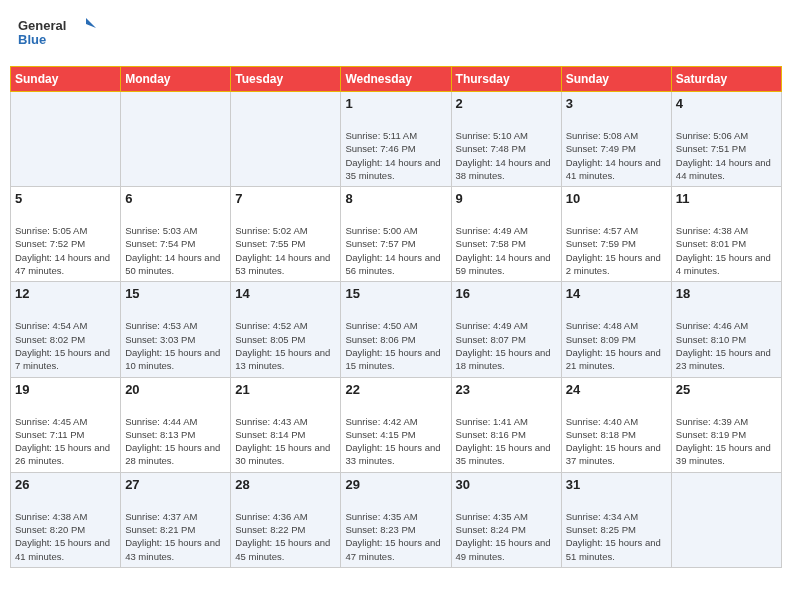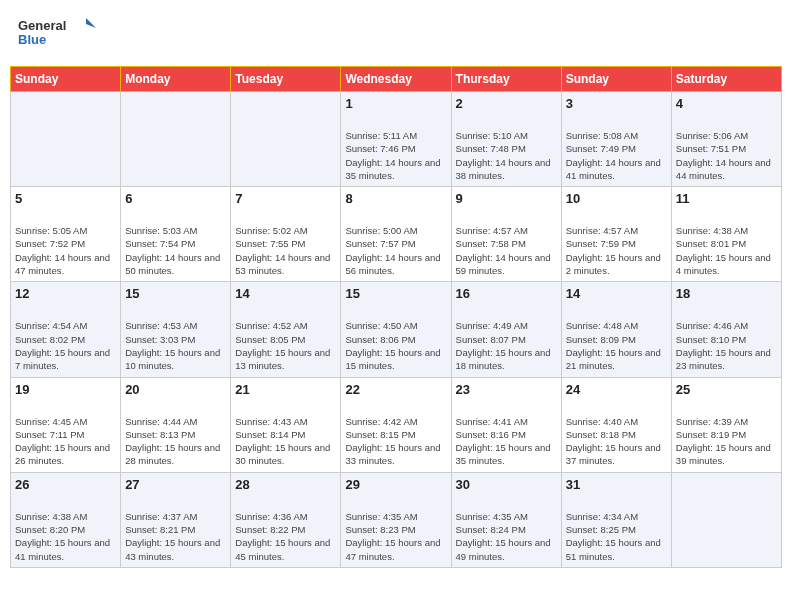--- a/index.html
+++ b/index.html
@@ -163,21 +163,21 @@
         </td>
         <td>
           <div class="day-num">8</div>
           <div class="day-info">Sunrise: 5:00 AM
 Sunset: 7:57 PM
 Daylight: 14 hours
 and 56 minutes.</div>
         </td>
         <td>
           <div class="day-num">9</div>
-          <div class="day-info">Sunrise: 4:57 AM
+          <div class="day-info">Sunrise: 4:49 AM
 Sunset: 7:58 PM
 Daylight: 14 hours
 and 59 minutes.</div>
         </td>
         <td>
           <div class="day-num">10</div>
           <div class="day-info">Sunrise: 4:57 AM
 Sunset: 7:59 PM
 Daylight: 15 hours
 and 2 minutes.</div>
@@ -259,27 +259,27 @@
         <td>
           <div class="day-num">21</div>
           <div class="day-info">Sunrise: 4:43 AM
 Sunset: 8:14 PM
 Daylight: 15 hours
 and 30 minutes.</div>
         </td>
         <td>
           <div class="day-num">22</div>
           <div class="day-info">Sunrise: 4:42 AM
-Sunset: 8:15 PM
+Sunset: 4:15 PM
 Daylight: 15 hours
 and 33 minutes.</div>
         </td>
         <td>
           <div class="day-num">23</div>
-          <div class="day-info">Sunrise: 4:41 AM
+          <div class="day-info">Sunrise: 1:41 AM
 Sunset: 8:16 PM
 Daylight: 15 hours
 and 35 minutes.</div>
         </td>
         <td>
           <div class="day-num">24</div>
           <div class="day-info">Sunrise: 4:40 AM
 Sunset: 8:18 PM
 Daylight: 15 hours
 and 37 minutes.</div>

